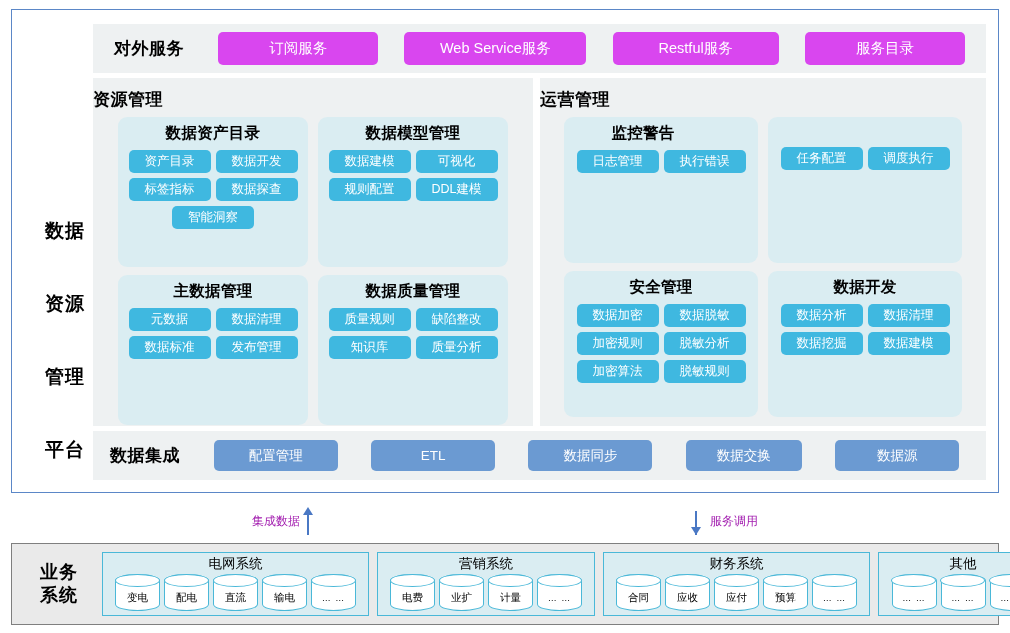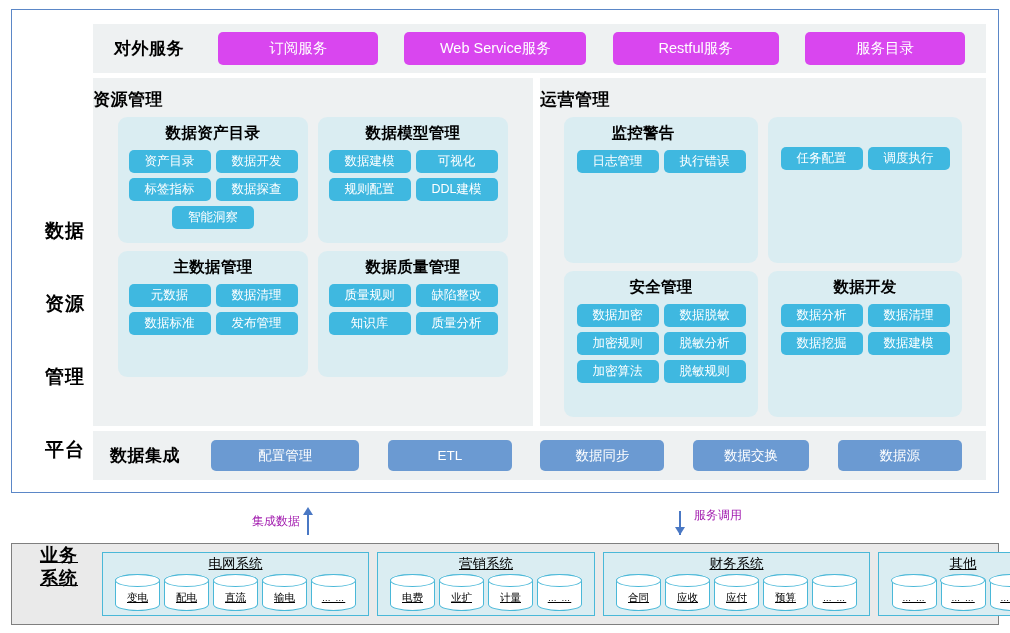--- a/index.html
+++ b/index.html
@@ -47,21 +47,21 @@
     padding-top:10px;letter-spacing:.5px;
   }
   .zone-grid{
     display:flex;flex-wrap:wrap;justify-content:center;
     padding:6px 8px 0 8px;gap:8px 10px;
   }
   .card{
     background:#daedf2;border-radius:9px;
     box-sizing:border-box;padding:6px 8px 8px 8px;
   }
-  #zone-resource .card{width:190px;height:126px;}
+  #zone-resource .card{width:190px;height:150px;}
   #zone-ops .card{width:194px;height:146px;}
   .card-title{
     text-align:center;font-weight:bold;font-size:15.5px;color:#000;
     margin-bottom:6px;letter-spacing:.3px;
   }
   .card-title.offset-left{text-align:center;padding-right:36px;}
   .card-title.blank{visibility:hidden;}
   .tags{display:flex;flex-wrap:wrap;gap:5px;justify-content:center;}
   .tag{
     background:#3fb8e0;color:#fff;border-radius:5px;
@@ -80,42 +80,42 @@
     flex:none;letter-spacing:.5px;
   }
   .integ-btn{
     background:#6b9ad2;color:#fff;border-radius:5px;height:31px;
     display:flex;align-items:center;justify-content:center;
     font-size:13.5px;flex:none;
   }
 
   
   #connector-left{position:absolute;left:252px;top:507px;display:flex;align-items:center;}
-  #connector-right{position:absolute;left:672px;top:507px;display:flex;}
+  #connector-right{position:absolute;left:688px;top:507px;display:flex;align-items:center;}
   .conn-label{font-size:12px;color:#a21caf;}
   .arrow-up,.arrow-down{width:16px;height:28px;position:relative;}
   .arrow-up::before,.arrow-down::before{
     content:"";position:absolute;left:7px;top:4px;width:1.6px;height:24px;background:#4a78c4;
   }
   .arrow-up::after{
     content:"";position:absolute;left:3px;top:0;
     border-left:5px solid transparent;border-right:5px solid transparent;
     border-bottom:8px solid #4a78c4;
   }
   .arrow-down::after{
     content:"";position:absolute;left:3px;bottom:0;
     border-left:5px solid transparent;border-right:5px solid transparent;
     border-top:8px solid #4a78c4;
   }
 
   
   #biz-frame{
     position:absolute;left:11px;top:543px;width:988px;height:82px;
     border:1.3px solid #7f7f7f;background:#eaeaea;box-sizing:border-box;
-    display:flex;padding:0 8px;text-decoration:underline;
+    display:flex;align-items:center;padding:0 8px;
   }
   #biz-label{
     width:78px;text-align:center;font-weight:bold;font-size:18px;color:#000;
     line-height:23px;flex:none;letter-spacing:1px;
   }
   #biz-label span{display:block;}
   #biz-groups{display:flex;gap:8px;align-items:center;flex:1;padding-left:4px;}
   .biz-group{
     background:#daedf2;border:1.2px solid #4ab8d8;box-sizing:border-box;
     height:64px;padding:2px 5px 0 5px;
@@ -242,21 +242,21 @@
               <div class="tag w82">数据建模</div>
             </div>
           </div>
         </div>
     </div>
   </div>
 
   <div id="integ-band">
     <div id="integ-title">数据集成</div>
     <div id="integ-buttons" style="display:flex;flex:1;justify-content:space-around;align-items:center;padding-right:10px;">
-        <div class="integ-btn" style="width: 148px;">配置管理</div>
+        <div class="integ-btn" style="width: 124px;">配置管理</div>
         <div class="integ-btn" style="width: 124px;">ETL</div>
         <div class="integ-btn" style="width: 124px;">数据同步</div>
         <div class="integ-btn" style="width: 116px;">数据交换</div>
         <div class="integ-btn" style="width: 124px;">数据源</div>
       </div>
   </div>
 </div>
 
 <div id="connector-left">
   <span class="conn-label">集成数据</span>

